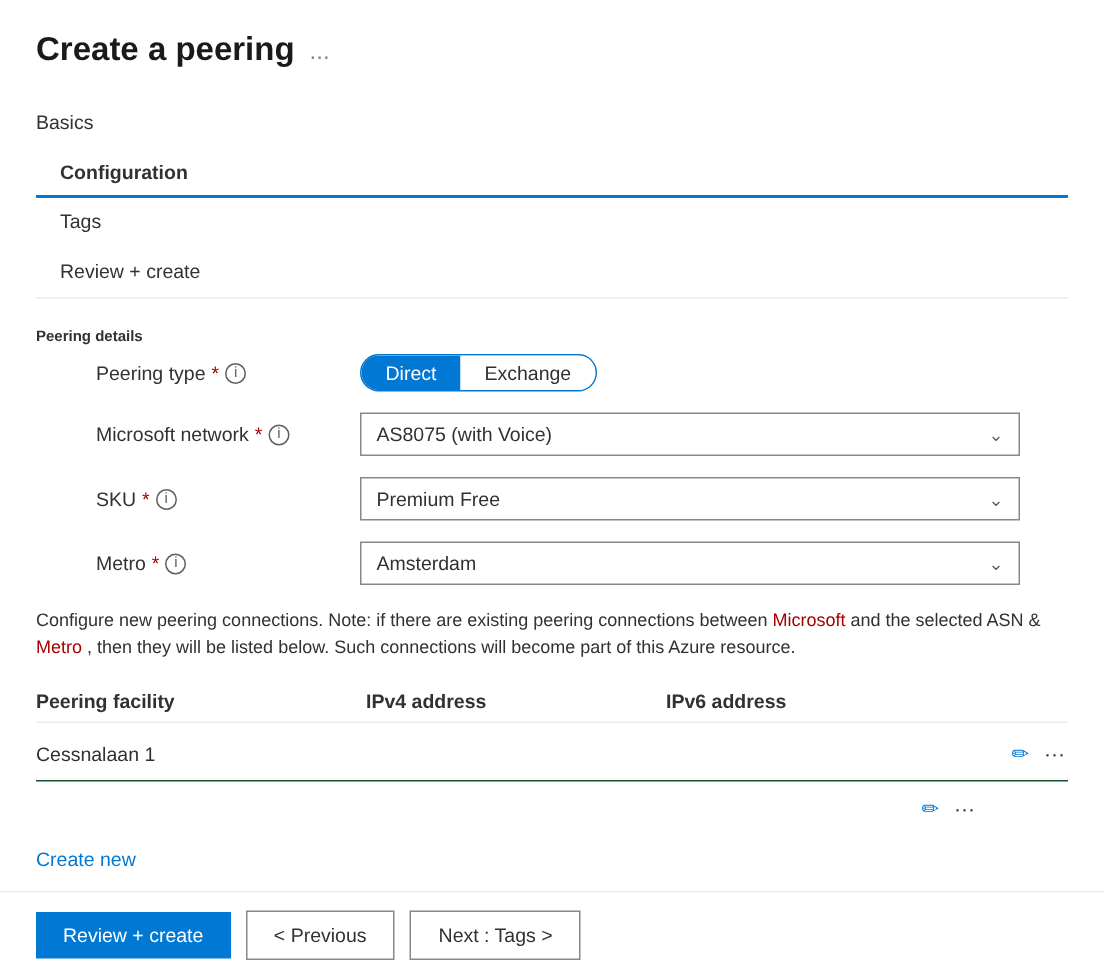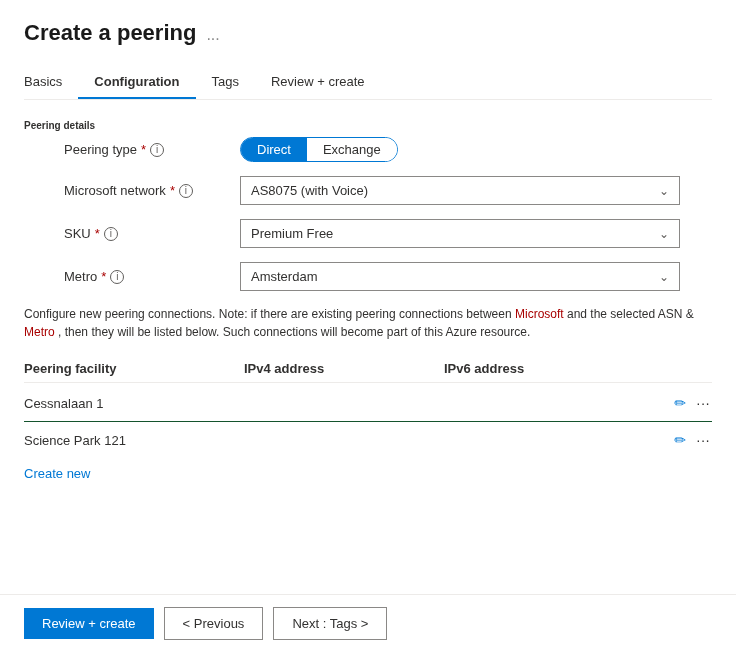--- a/index.html
+++ b/index.html
@@ -33,20 +33,21 @@
       cursor: pointer;
     }
 
     
     .tabs {
       display: flex;
       gap: 0;
       border-bottom: 1px solid #edebe9;
       margin-bottom: 20px;
       margin-top: 16px;
+      flex-direction: column;
     }
 
     .tab {
       padding: 8px 16px;
       cursor: pointer;
       font-size: 13px;
       color: #323130;
       border-bottom: 2px solid transparent;
       text-decoration: none;
     }
@@ -369,21 +370,20 @@
         <div></div>
         <div></div>
         <div class="row-actions">
           <button class="icon-btn">✏</button>
           <button class="ellipsis-btn">···</button>
         </div>
       </div>
 
       
       <div class="table-row">
-        <div>Science Park 121</div>
         <div></div>
         <div></div>
         <div class="row-actions">
           <button class="icon-btn">✏</button>
           <button class="ellipsis-btn">···</button>
         </div>
       </div>
 
       
       <a class="create-new-link">Create new</a>

